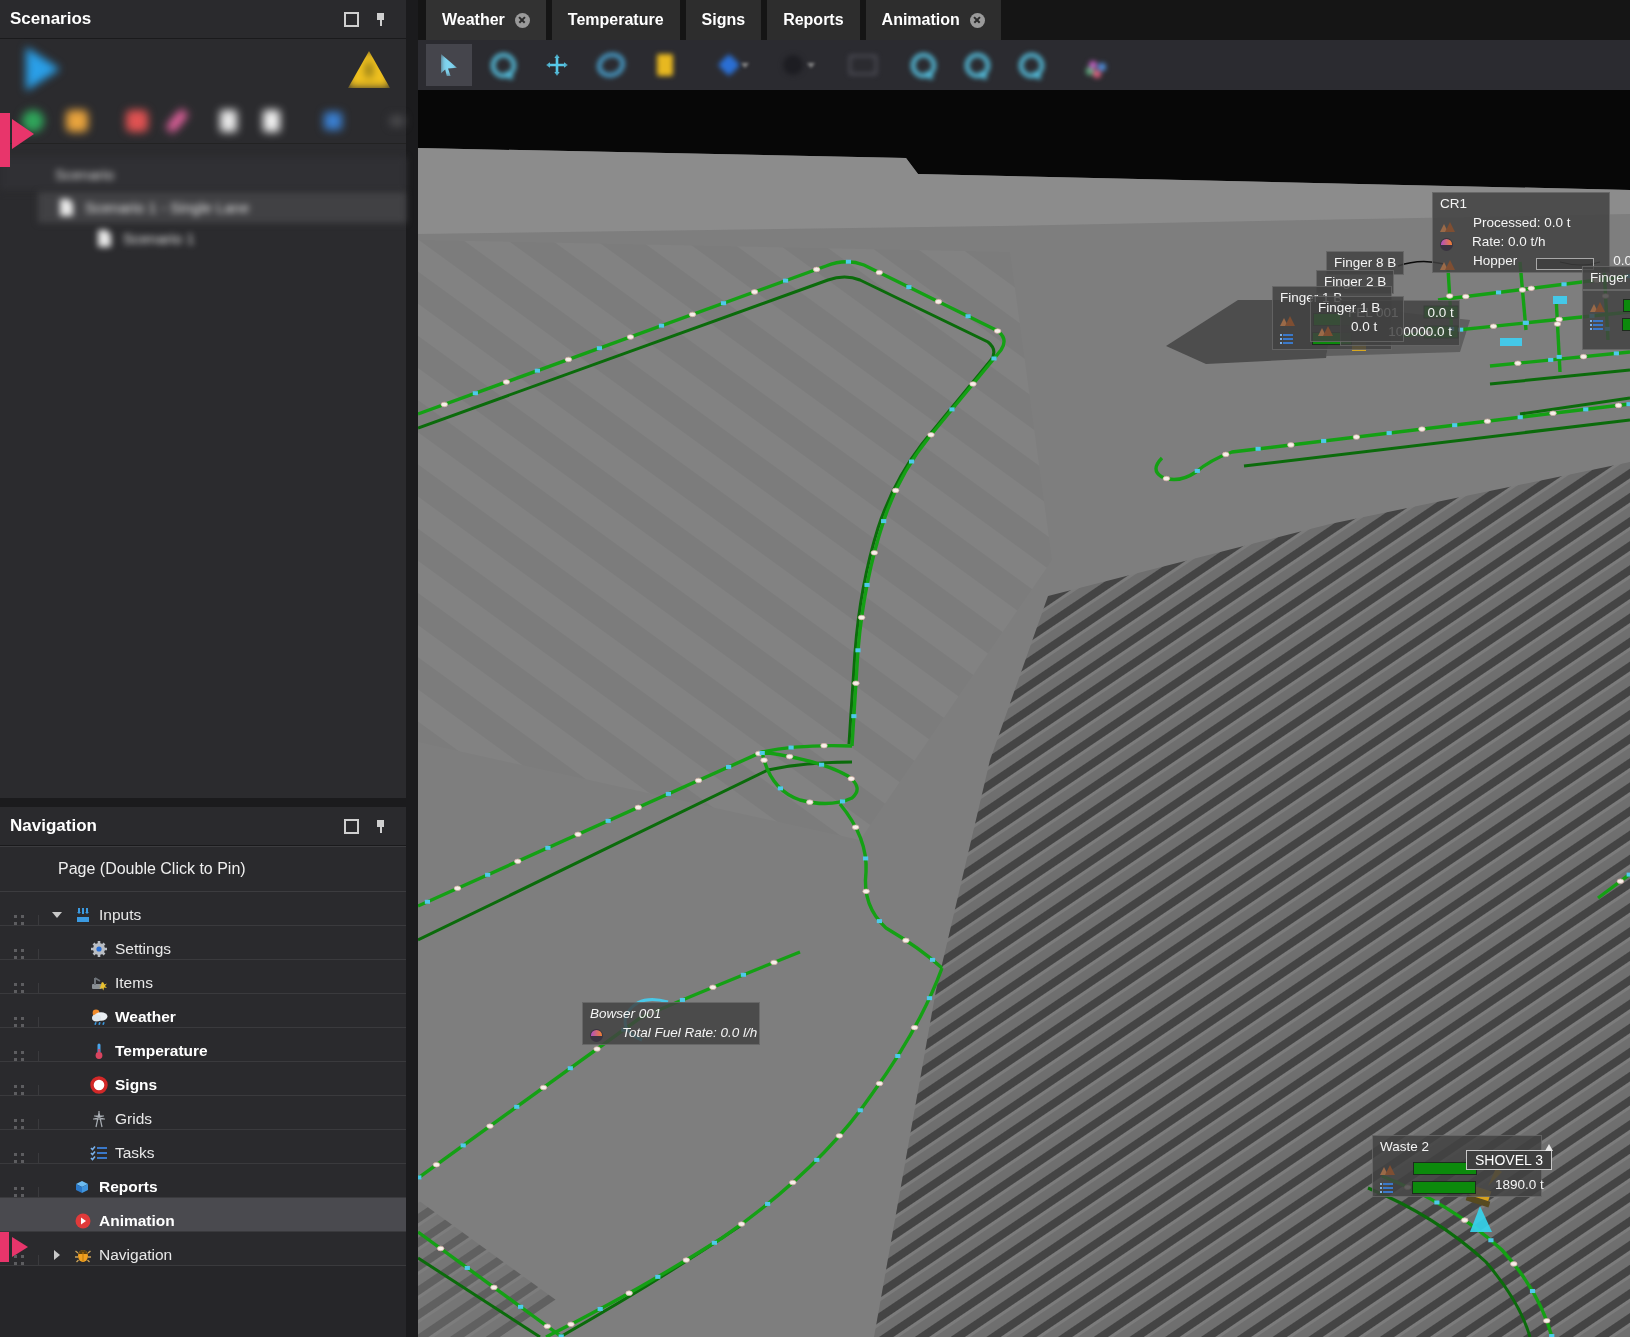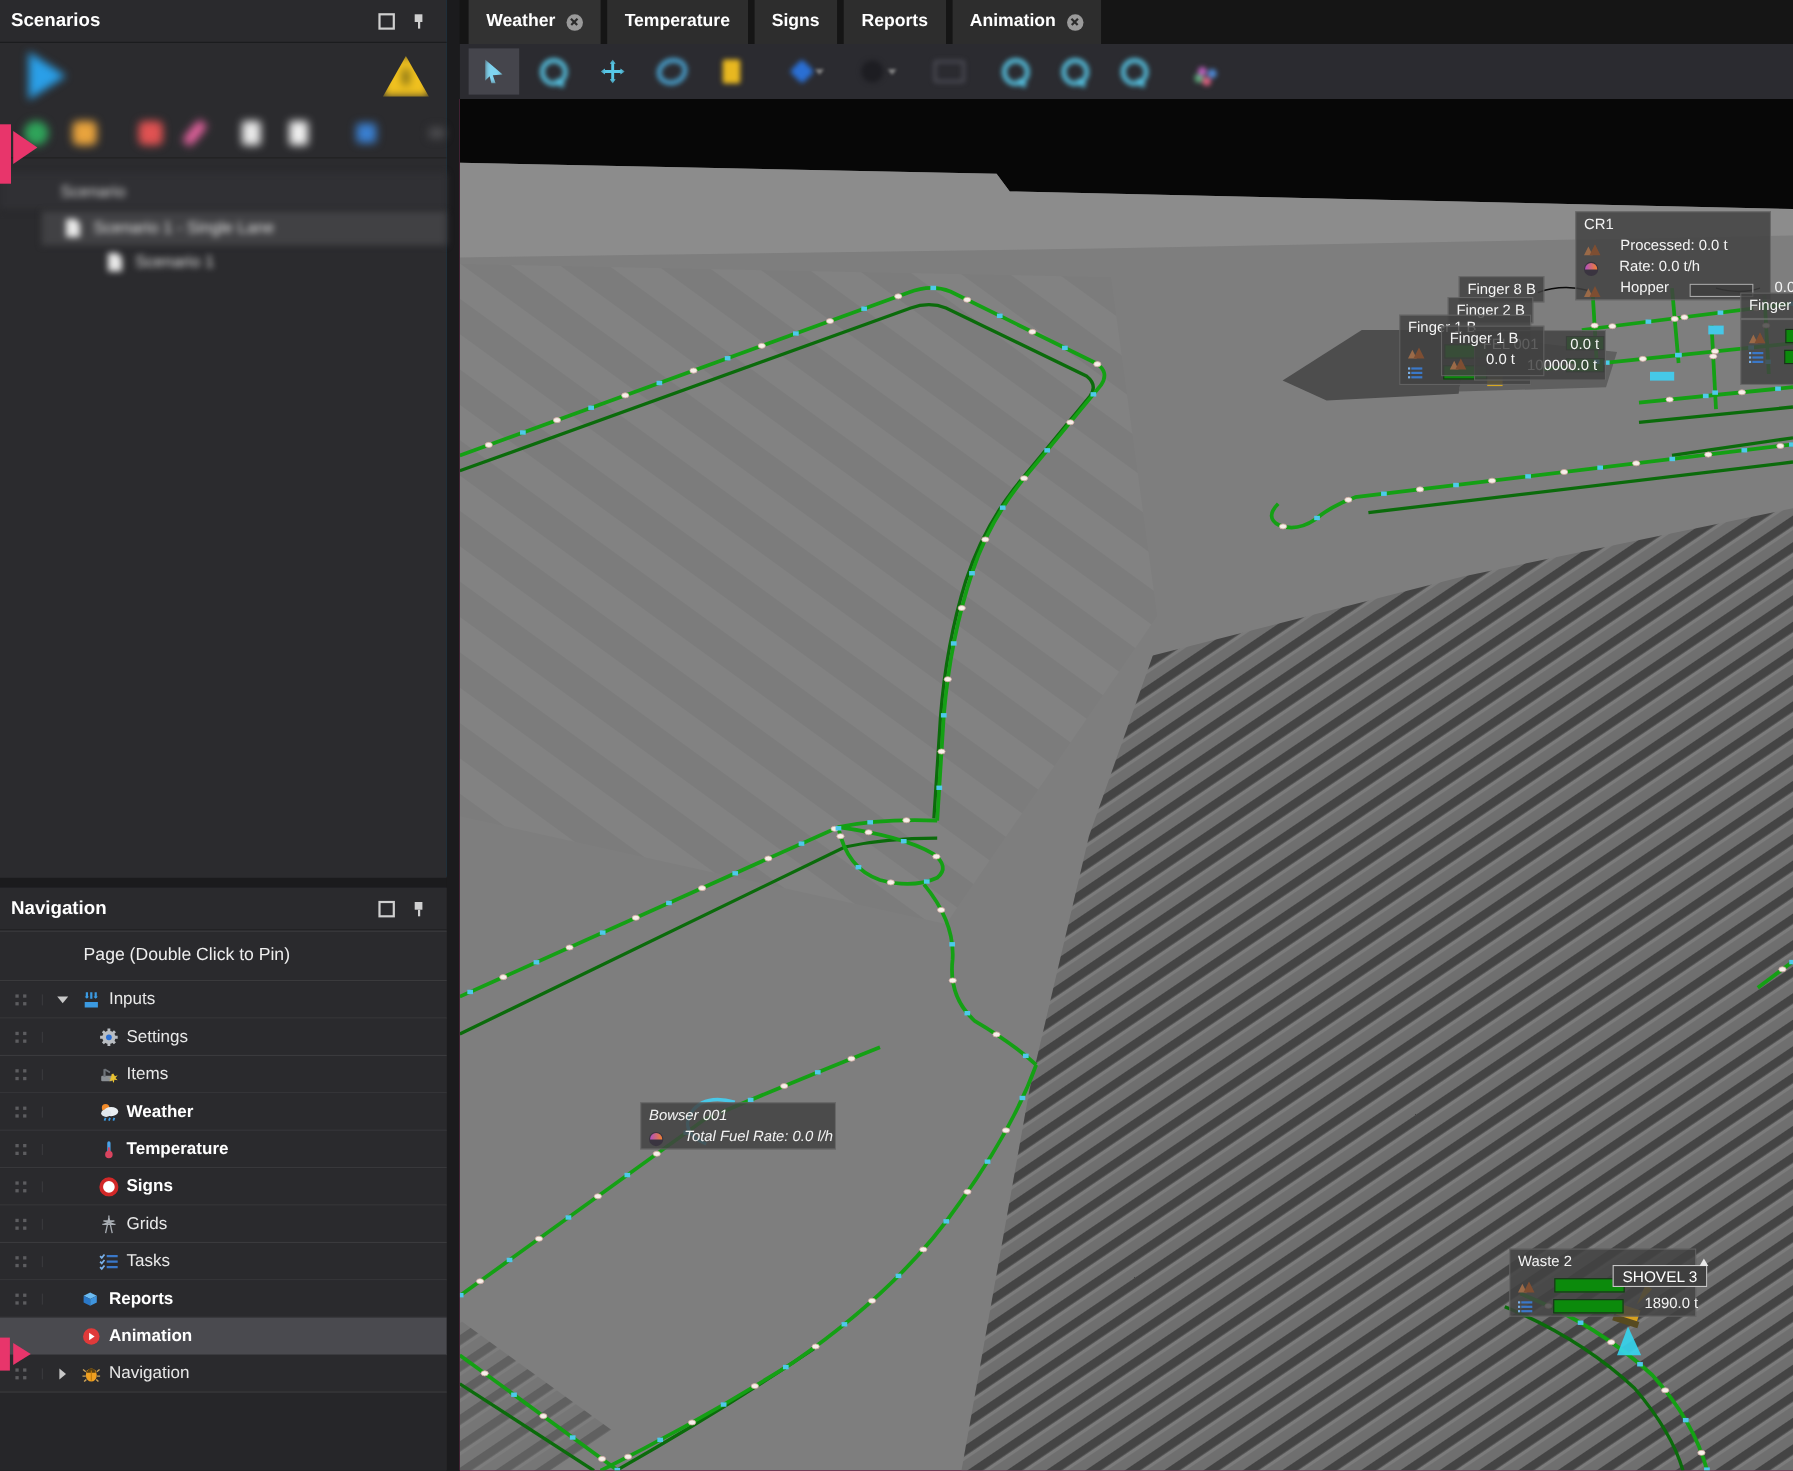--- a/index.html
+++ b/index.html
@@ -10,21 +10,21 @@
   #left{position:absolute;left:0;top:0;width:406px;height:1337px;background:#1b1b1d;}
   .panel-header{height:38px;background:#2a2a2d;display:flex;align-items:center;
         padding:0 10px;border-bottom:1px solid #1a1a1c;}
   .panel-title{font-size:17px;font-weight:bold;color:#fff;flex:1;}
   .win-btn{width:30px;height:24px;display:flex;align-items:center;justify-content:center;cursor:pointer;}
   .maxico{width:11px;height:11px;border:2px solid #cfcfcf;}
   .pinico{width:14px;height:14px;position:relative;}
   .pinico::before{content:"";position:absolute;left:3px;top:1px;width:7px;height:7px;background:#cfcfcf;}
   .pinico::after{content:"";position:absolute;left:6px;top:8px;width:1.5px;height:6px;background:#cfcfcf;}
   
-  #scenarios{position:absolute;left:0;top:0;width:406px;height:797px;background:#0c4a6e;}
+  #scenarios{position:absolute;left:0;top:0;width:406px;height:797px;background:#b91c1c;}
   #scn-body{position:relative;height:759px;background:#2b2b2e;}
   .blur3{filter:blur(3px);}
   .blur4{filter:blur(4px);}
   #scn-play{position:absolute;left:26px;top:8px;width:0;height:0;
      border-left:34px solid #2a9fe8;border-top:22px solid transparent;border-bottom:22px solid transparent;}
   #scn-warn{position:absolute;left:348px;top:12px;width:42px;height:37px;background:#f0c11f;
      clip-path:polygon(50% 0,100% 100%,0 100%);}
   #scn-warn::after{content:"";position:absolute;left:19px;top:12px;width:4px;height:14px;background:#3a3a10;}
   #scn-iconrow{position:absolute;left:0;top:60px;width:406px;height:44px;border-bottom:1px solid #222;
      display:flex;align-items:center;}
@@ -44,23 +44,23 @@
   .scn-row.sel{background:#414144;margin-left:38px;padding-left:22px;}
   .docico{width:13px;height:17px;background:#e9e9e9;margin-right:12px;
      clip-path:polygon(0 0,70% 0,100% 28%,100% 100%,0 100%);}
   #scn-marker{position:absolute;left:0;top:74px;width:38px;height:58px;}
   .pmark-bar{position:absolute;left:0;top:0;width:10px;height:54px;background:#e8356b;}
   .pmark-tri{position:absolute;left:12px;top:6px;width:0;height:0;
      border-left:22px solid #e8356b;border-top:15px solid transparent;border-bottom:15px solid transparent;}
   
   #navigation{position:absolute;left:0;top:807px;width:406px;height:530px;background:#29292c;}
   #nav-body{background:#262629;height:492px;}
-  .page-row{height:44px;display:flex;align-items:center;padding-left:76px;font-size:16px;color:#eee;
+  .page-row{height:44px;display:flex;align-items:center;padding-left:58px;font-size:16px;color:#eee;
      border:1px solid #3c3c3f;border-left:none;border-right:none;background:#2a2a2d;}
-  .nrow{height:33px;display:flex;align-items:center;border-bottom:1px solid #3a3a3d;background:#2a2a2d;font-size:15.5px;}
+  .nrow{height:33px;display:flex;align-items:flex-end;border-bottom:1px solid #3a3a3d;background:#2a2a2d;font-size:15.5px;}
   .gutter{width:38px;border-right:1px solid #3a3a3d;display:flex;align-items:center;justify-content:center;position:relative;}
   .dots{width:10px;height:10px;position:relative;}
   .dots::before,.dots::after{content:"";position:absolute;width:3px;height:3px;background:#5d5d60;
      box-shadow:7px 0 #5d5d60;}
   .dots::before{top:0;} .dots::after{top:7px;}
   .ncontent{flex:1;display:flex;align-items:center;padding-left:8px;gap:6px;}
   .lvl1 .ncontent{padding-left:50px;}
   .expslot{width:20px;display:flex;align-items:center;justify-content:center;}
   .exp-down{width:0;height:0;border-top:6px solid #c8c8c8;border-left:5px solid transparent;border-right:5px solid transparent;}
   .exp-right{width:0;height:0;border-left:6px solid #c8c8c8;border-top:5px solid transparent;border-bottom:5px solid transparent;}

